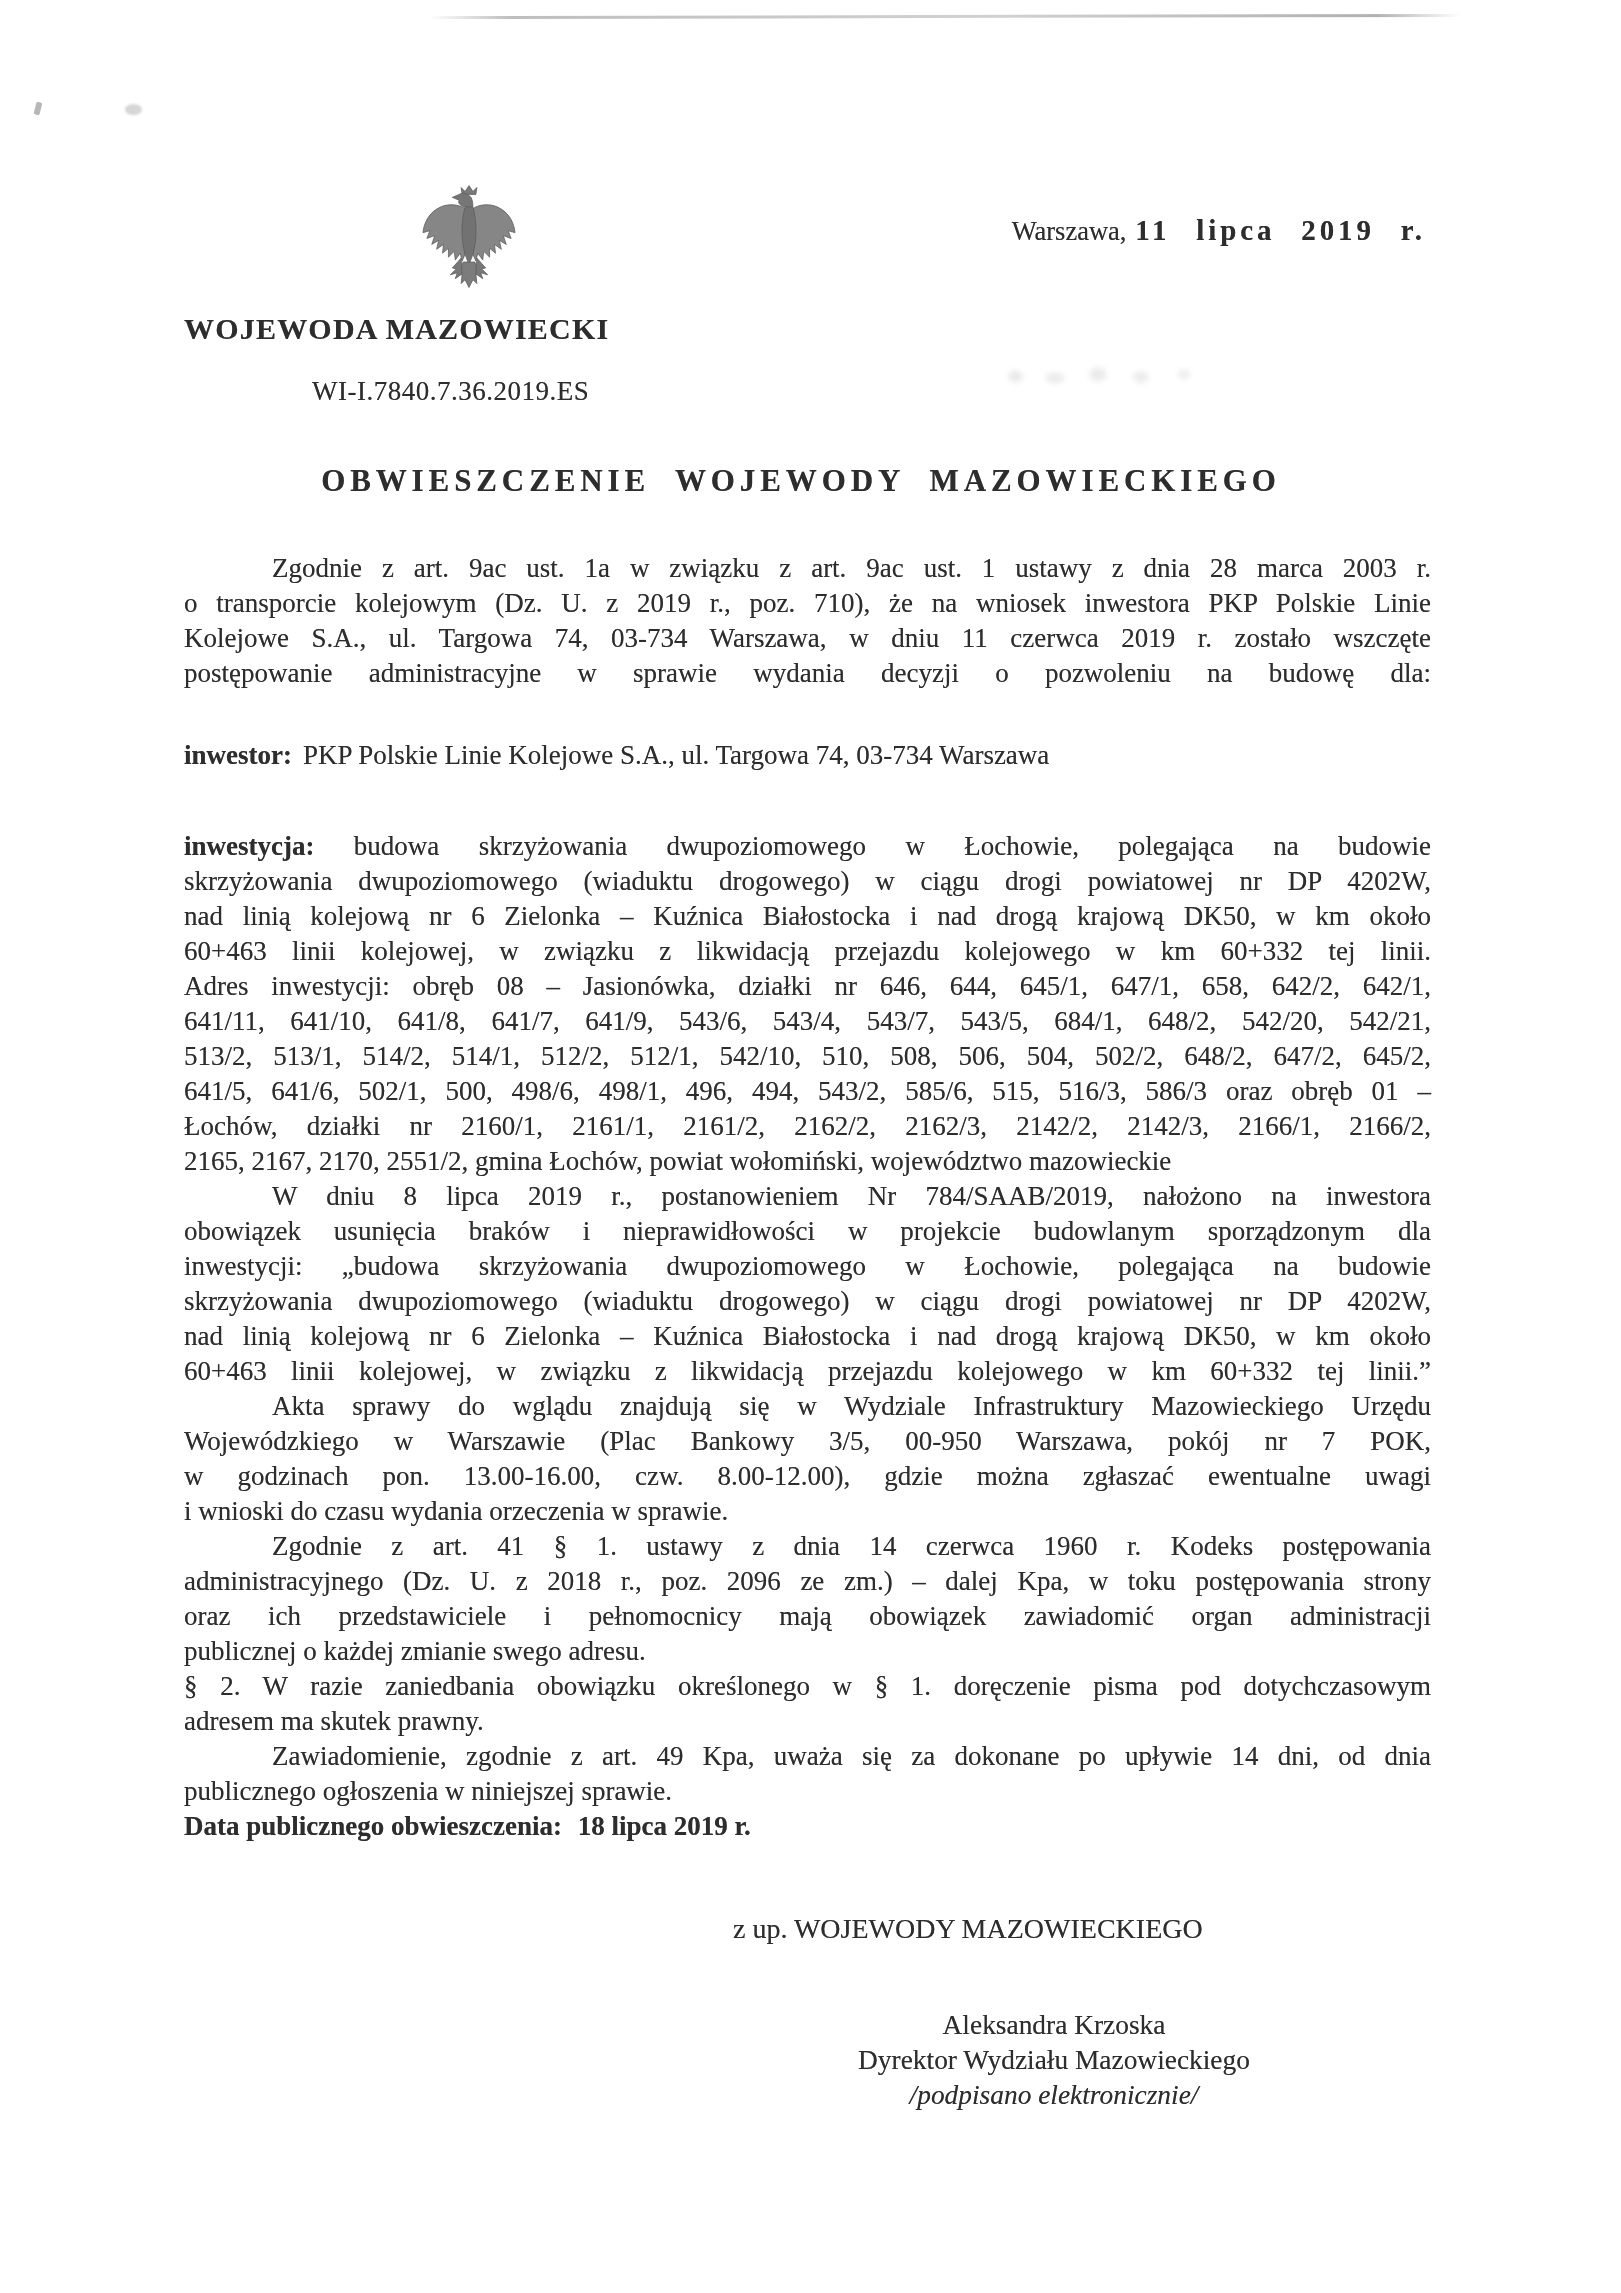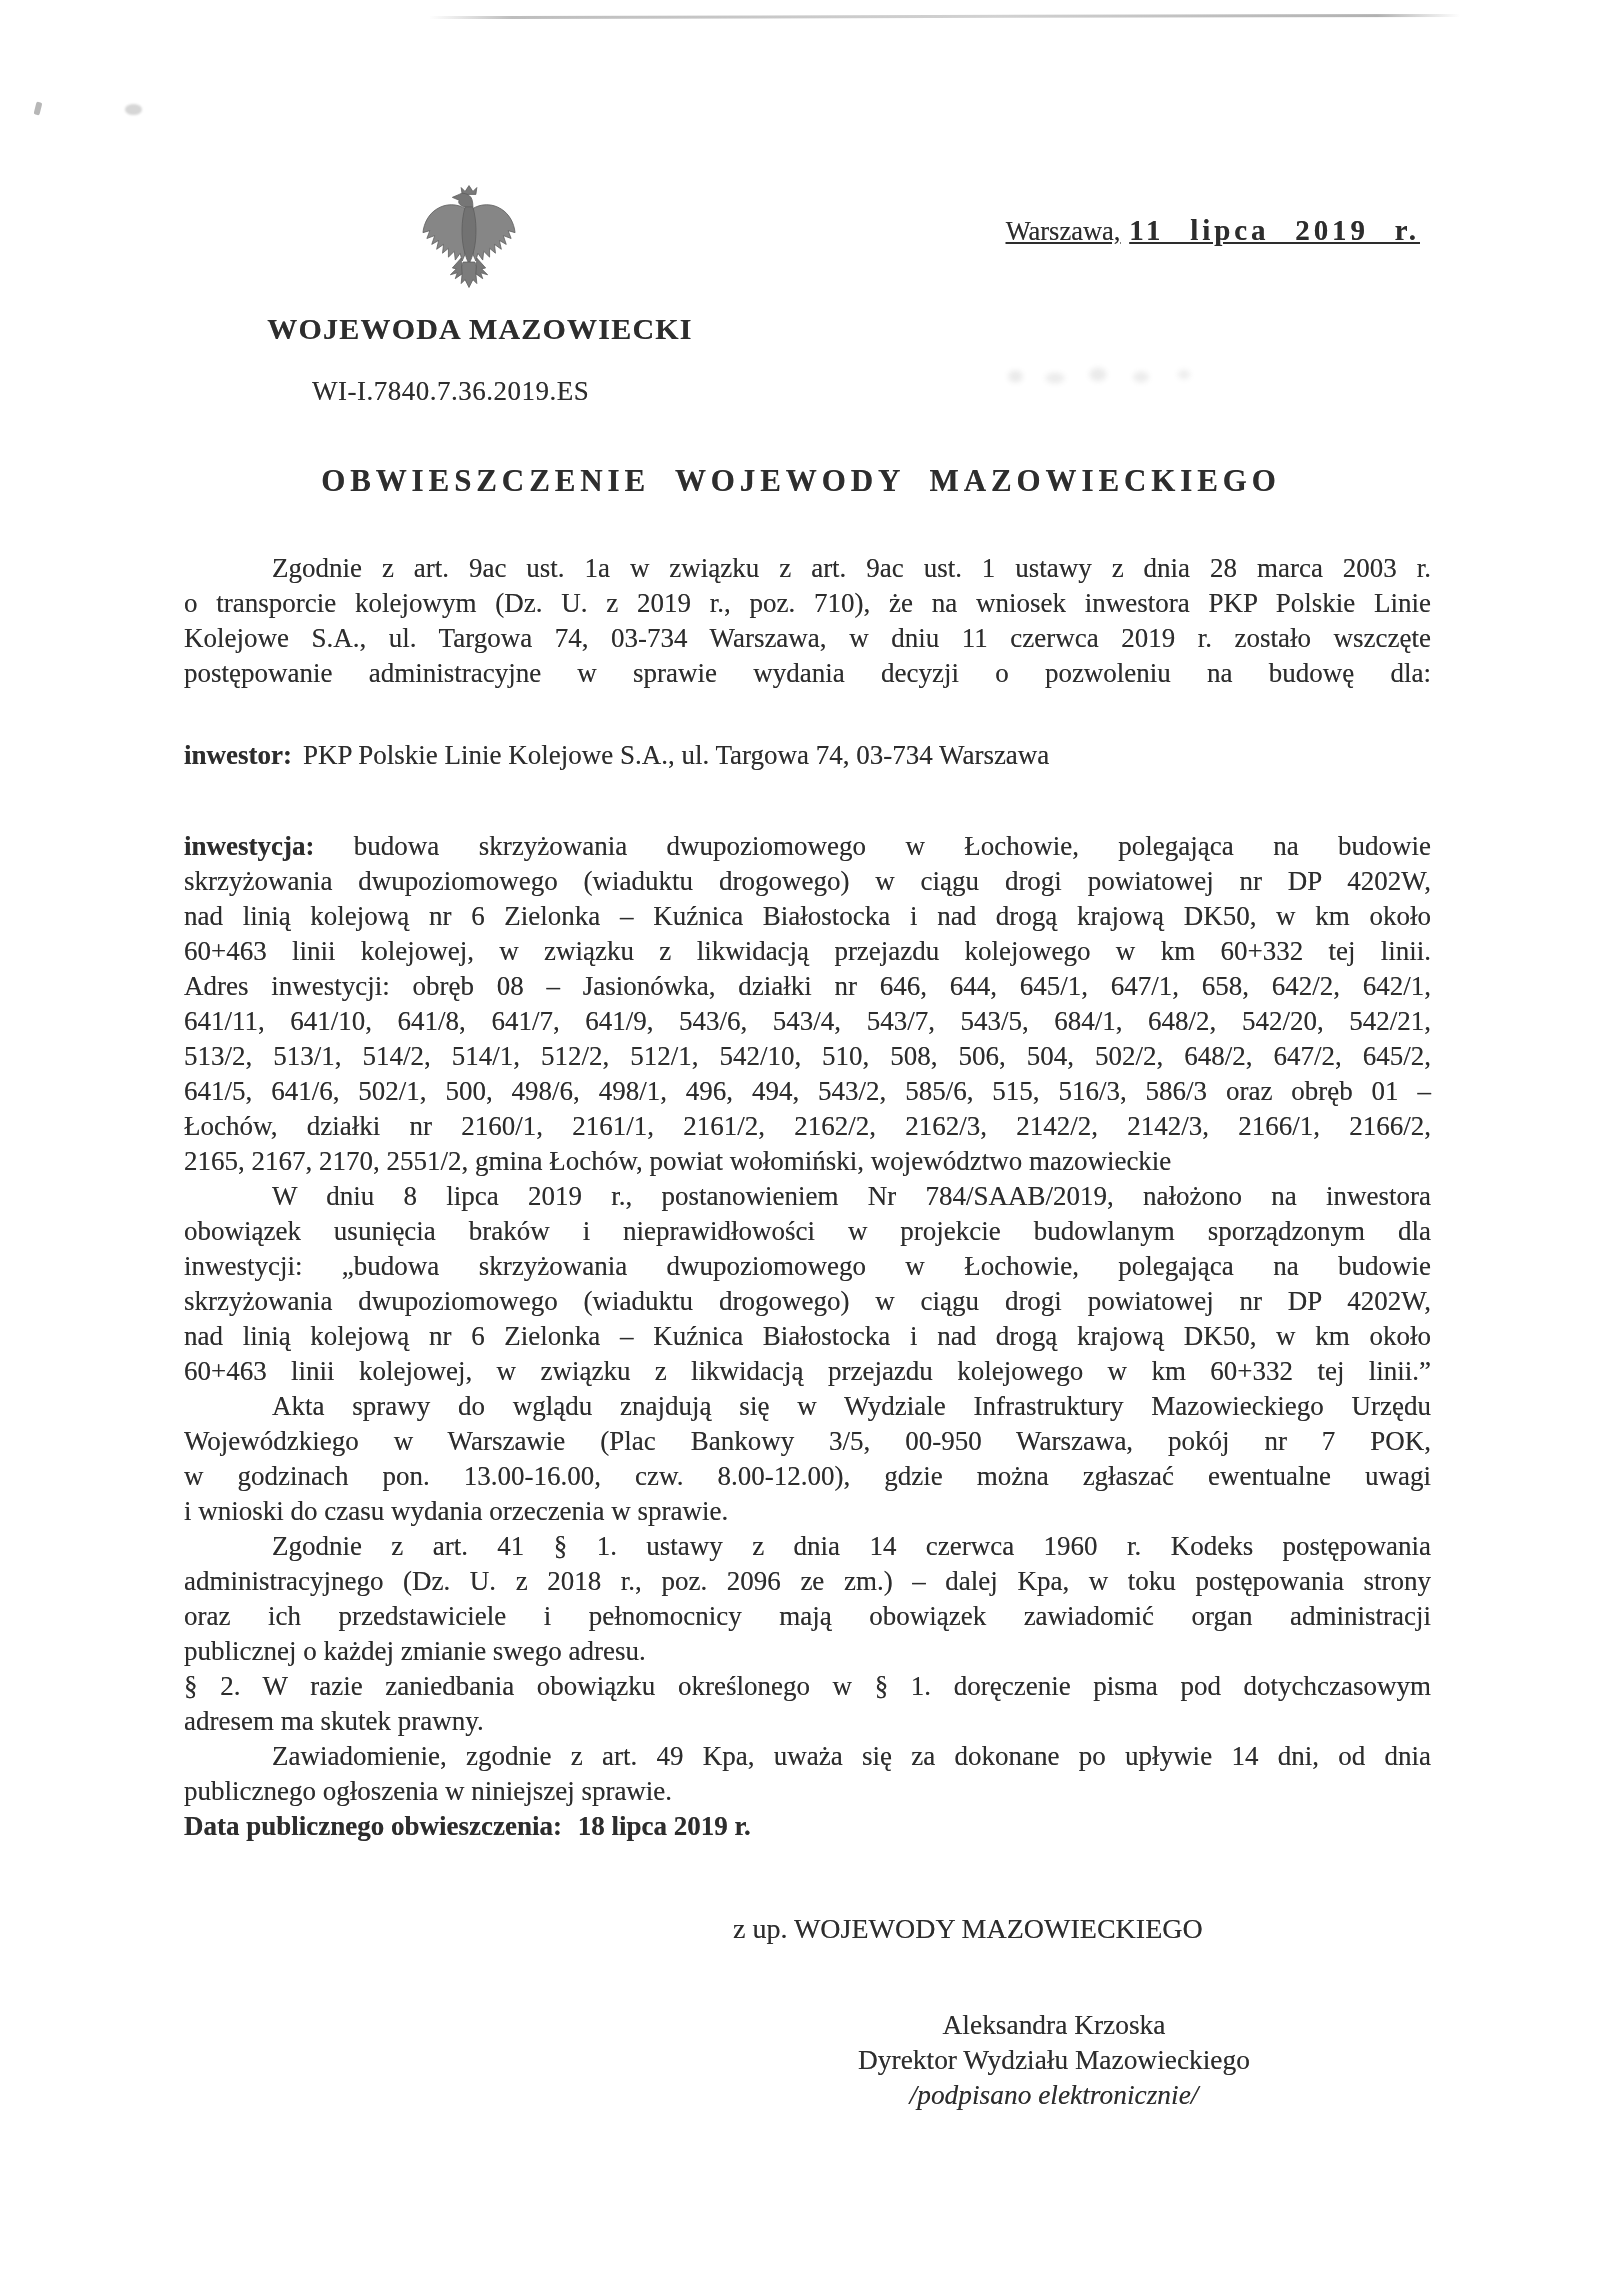--- a/index.html
+++ b/index.html
@@ -24,24 +24,24 @@
     background:
       radial-gradient(ellipse 12.7px 10.8px at 23.5px 27.4px,#555 40%,transparent 72%),
       radial-gradient(ellipse 16.7px 9.8px at 63px 29px,#666 40%,transparent 72%),
       radial-gradient(ellipse 14.7px 11.8px at 106px 25.5px,#555 40%,transparent 72%),
       radial-gradient(ellipse 13.7px 9.8px at 149px 28px,#666 40%,transparent 72%),
       radial-gradient(ellipse 10.8px 8.8px at 192px 25.5px,#777 40%,transparent 72%);
   }
   
   .emblem{position:absolute;left:420px;top:182px;width:98px;height:114px;opacity:.92;filter:blur(0.3px);}
   .office{
-    position:absolute;left:184px;top:312px;width:592px;text-align:center;
+    position:absolute;left:184px;top:312px;width:592px;
     font-weight:bold;font-size:30px;letter-spacing:1.2px;white-space:nowrap;
   }
-  .placedate{position:absolute;top:214px;right:201px;white-space:nowrap;font-size:26.5px;text-decoration:underline;}
+  .placedate{position:absolute;top:214px;right:195px;white-space:nowrap;font-size:26.5px;}
   .placedate .d{font-weight:bold;font-size:29px;letter-spacing:3.9px;word-spacing:14.7px;margin-left:8.8px;}
   .caseno{position:absolute;left:312px;top:376px;font-size:27px;letter-spacing:0.5px;white-space:nowrap;}
   .doc-title{
     position:absolute;left:0;top:463px;width:1602px;text-align:center;
     font-weight:bold;font-size:31px;letter-spacing:4.9px;word-spacing:12.7px;white-space:nowrap;
   }
   
   .body-col{position:absolute;left:184px;top:551px;width:1247px;font-size:27px;line-height:35px;}
   .line{text-align:justify;text-align-last:justify;}
   .line.last{text-align-last:left;}

